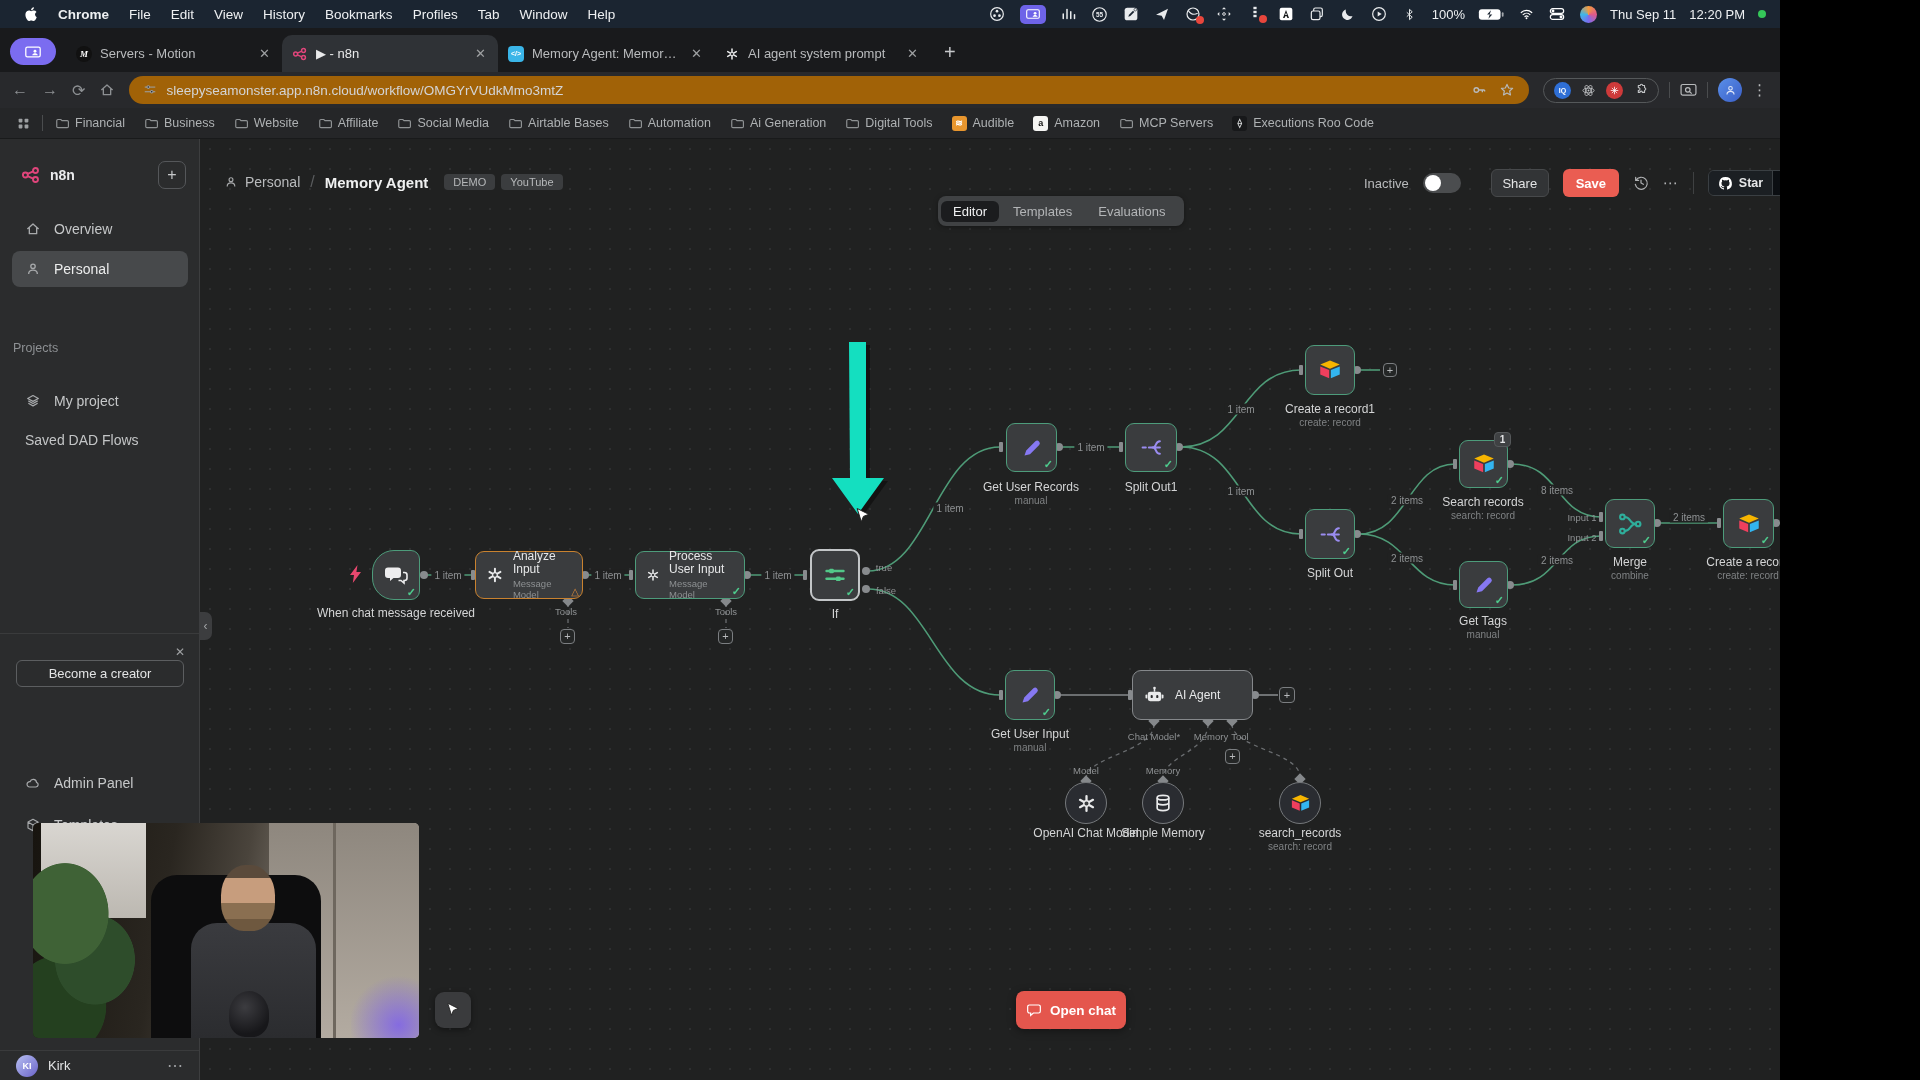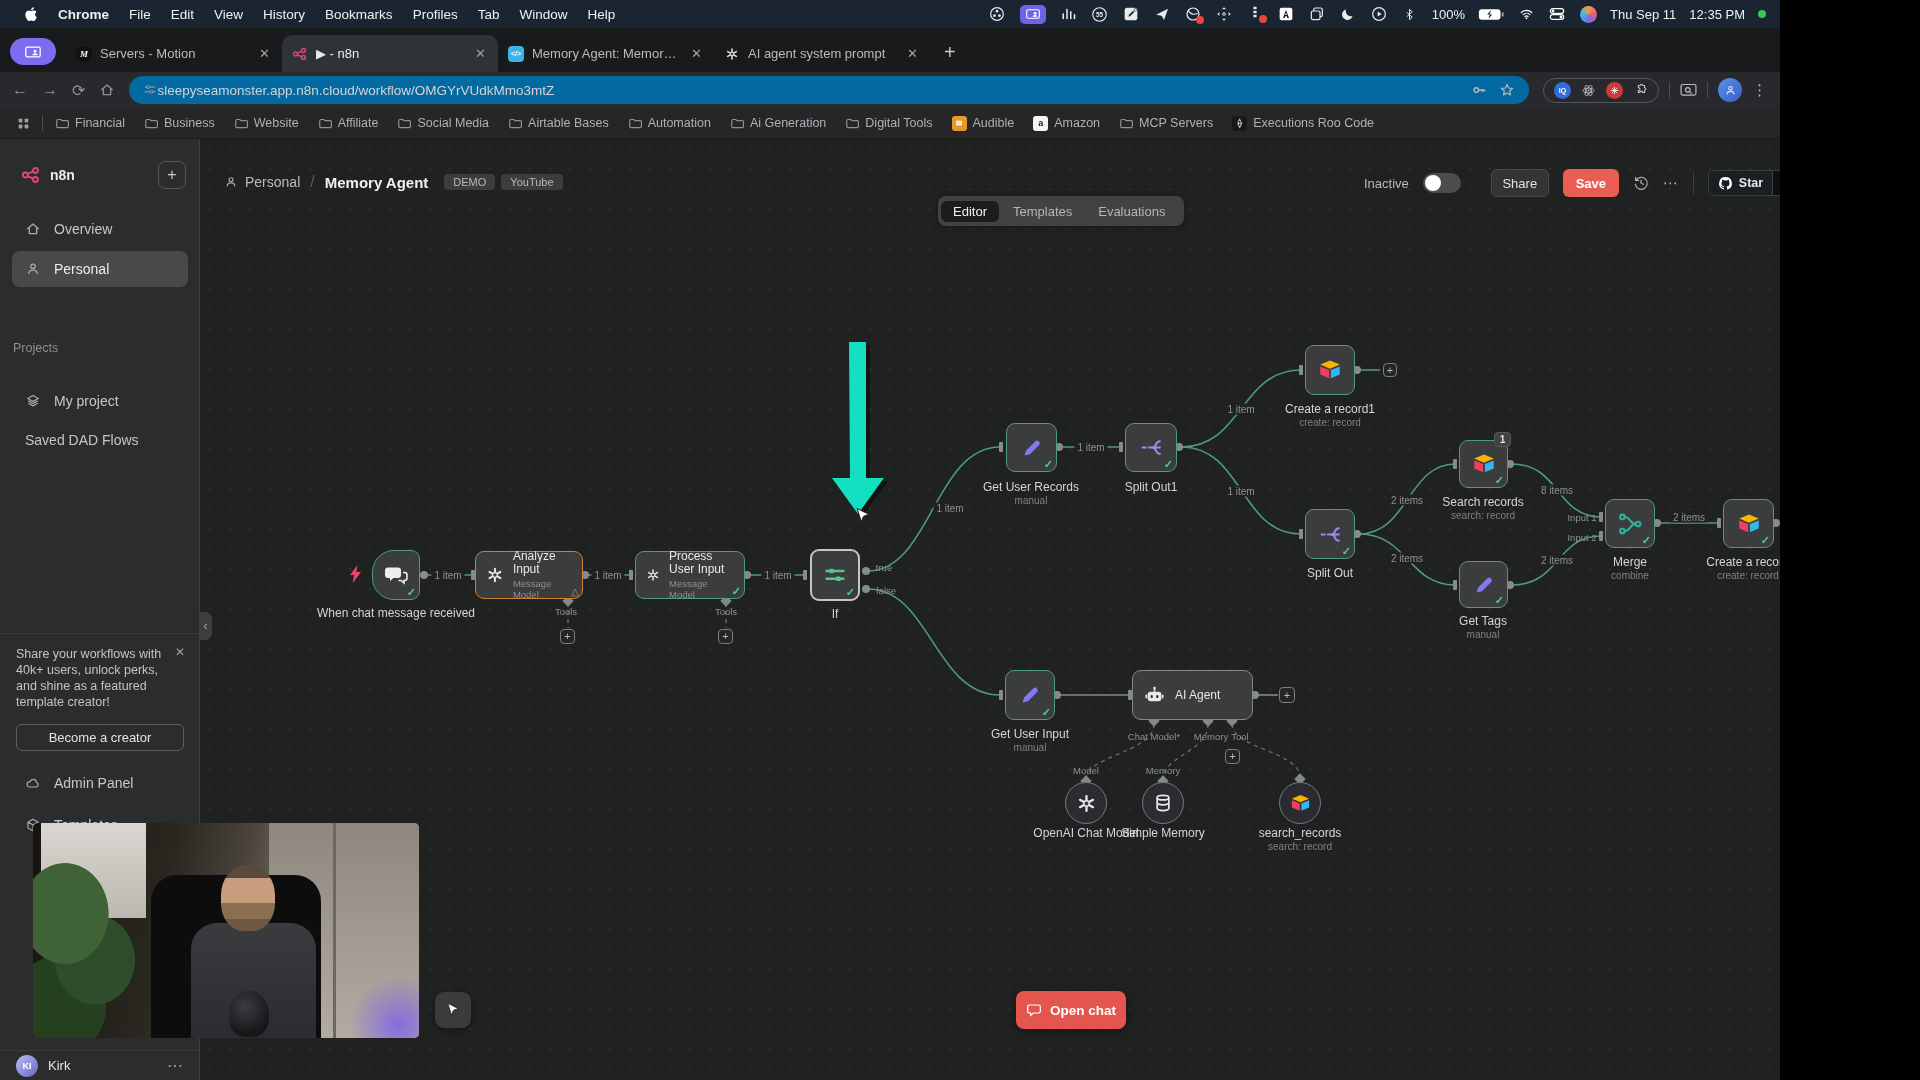--- a/index.html
+++ b/index.html
@@ -22,21 +22,21 @@
 .tgroup{width:46px;height:27px;border-radius:14px;background:#7b6cf0;margin:0 10px 7px 0;display:flex;align-items:center;justify-content:center}
 .tab{width:216px;height:37px;border-radius:10px 10px 0 0;display:flex;align-items:center;padding:0 10px;color:#b9bbbd;font-size:13px;gap:8px}
 .tab.active{background:#2f3236;color:#e9eaeb}
 .tab .ttl{flex:1;white-space:nowrap;overflow:hidden;text-overflow:ellipsis}
 .tab .x{color:#9fa1a3;font-size:13px;padding:0 2px}
 .fav{width:16px;height:16px;border-radius:50%;display:flex;align-items:center;justify-content:center;flex:none;font-weight:700}
 .newtab{color:#c6c8ca;font-size:20px;margin:0 0 8px 14px}
 
 #ubar{position:absolute;top:72px;left:0;right:0;height:36px;background:#28292c;display:flex;align-items:center;padding:0 12px;gap:14px;color:#9da0a2}
 #ubar .nav{font-size:16px;color:#8d9093}
-.upill{height:28px;flex:1;max-width:1445px;background:#0369a1;border-radius:14px;display:flex;align-items:center;padding:0 14px;color:#d3d4d6;font-size:13.5px}
+.upill{height:28px;flex:1;max-width:1445px;background:#a16207;border-radius:14px;display:flex;align-items:center;padding:0 14px;gap:9px;color:#d3d4d6;font-size:13.5px}
 .uright{display:flex;align-items:center;gap:10px}
 .extgroup{display:flex;align-items:center;gap:10px;border:1px solid #55585a;border-radius:14px;padding:3px 10px}
 .cdot{width:17px;height:17px;border-radius:50%;display:flex;align-items:center;justify-content:center;color:#fff;font-size:7px;font-weight:700}
 .vsep{width:1px;height:16px;background:#4a4c4e}
 
 #bbar{position:absolute;top:108px;left:0;right:0;height:31px;background:#252628;display:flex;align-items:center;gap:5px;padding:0 10px;color:#aeb1b3;font-size:12.5px;border-bottom:1px solid #191a1b}
 .bitem{display:flex;align-items:center;gap:6px;padding:0 7px;white-space:nowrap}
 .bico{width:15px;height:15px;border-radius:3px;display:flex;align-items:center;justify-content:center;font-size:9px;font-weight:700;flex:none}
 
 #side{position:absolute;top:139px;left:0;width:200px;height:941px;background:#2b2c2d;border-right:1px solid #3d3e3f;z-index:30;color:#c6c8c9}
@@ -371,21 +371,21 @@
               <rect x="2" y="11" width="20" height="7" rx="3.5"></rect>
             </g>
             <circle cx="6" cy="5.5" r="2.2" fill="#fff"></circle>
             <circle cx="18" cy="14.5" r="2.2" fill="#fff"></circle>
           </svg>
         </span>
       <span class="sic">
           <span style="width:17px;height:17px;border-radius:50%;background:conic-gradient(#f39a3e,#e05a8a,#7a6cf0,#3fb6e8,#f39a3e)"></span>
         </span>
       <span class="txt">Thu Sep 11</span>
-      <span class="txt">12:35 PM</span>
+      <span class="txt">12:20 PM</span>
       <span class="greendot"></span>
     </div>
   </div>
 
   <div id="tbar">
     <div class="tgroup">
         <svg width="16" height="12" viewBox="0 0 20 14">
           <rect x="1" y="1" width="18" height="12" rx="2" fill="none" stroke="#fff" stroke-width="1.6"></rect>
           <circle cx="12.5" cy="6" r="1.8" fill="#fff"></circle>
           <path d="M9 11c.5-1.6 1.9-2.4 3.5-2.4S15.5 9.4 16 11" fill="#fff"></path>
@@ -595,21 +595,20 @@
     <div class="slabel" style="left:13px;top:202px">Projects</div>
     <div class="srow" style="top:245px;height:34px">
         <svg class="sic2" viewBox="0 0 24 24">
           <use href="#i-layers"></use>
         </svg>
         <span>My project</span>
       </div>
     <div class="abs" style="left:25px;top:293px;font-size:14px;color:#c3c5c6">Saved DAD Flows</div>
     <div id="promo">
       <span class="x">✕</span>
-      <div style="width:152px">Share your workflows with 40k+ users, unlock perks, and shine as a featured template creator!</div>
       <div class="cta">Become a creator</div>
     </div>
     <div class="srow" style="top:626px">
         <svg class="sic2" viewBox="0 0 24 24">
           <use href="#i-cloud"></use>
         </svg>
         <span>Admin Panel</span>
       </div>
     <div class="srow" style="top:668px">
         <svg class="sic2" viewBox="0 0 24 24">

